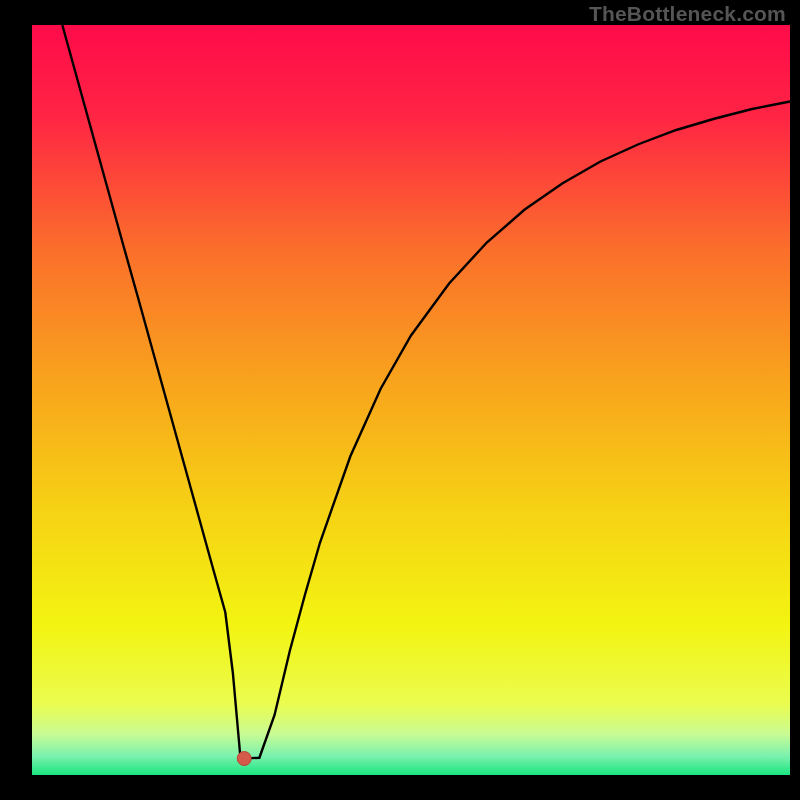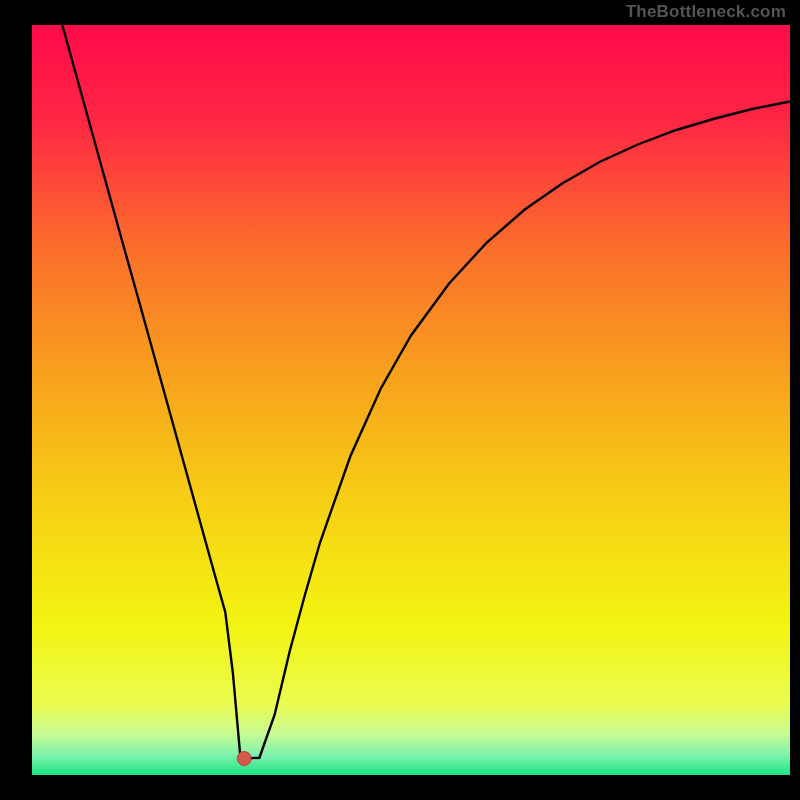--- a/index.html
+++ b/index.html
@@ -14,21 +14,21 @@
   .root {
     position: relative;
     width: 800px;
     height: 800px;
   }
   .watermark {
     position: absolute;
     top: 2px;
     right: 14px;
     color: #555;
-    font-size: 17px;
+    font-size: 21px;
     font-weight: 600;
     letter-spacing: 0.2px;
     z-index: 50;
   }
   svg.plot {
     position: absolute;
     inset: 0;
     width: 800px;
     height: 800px;
   }

